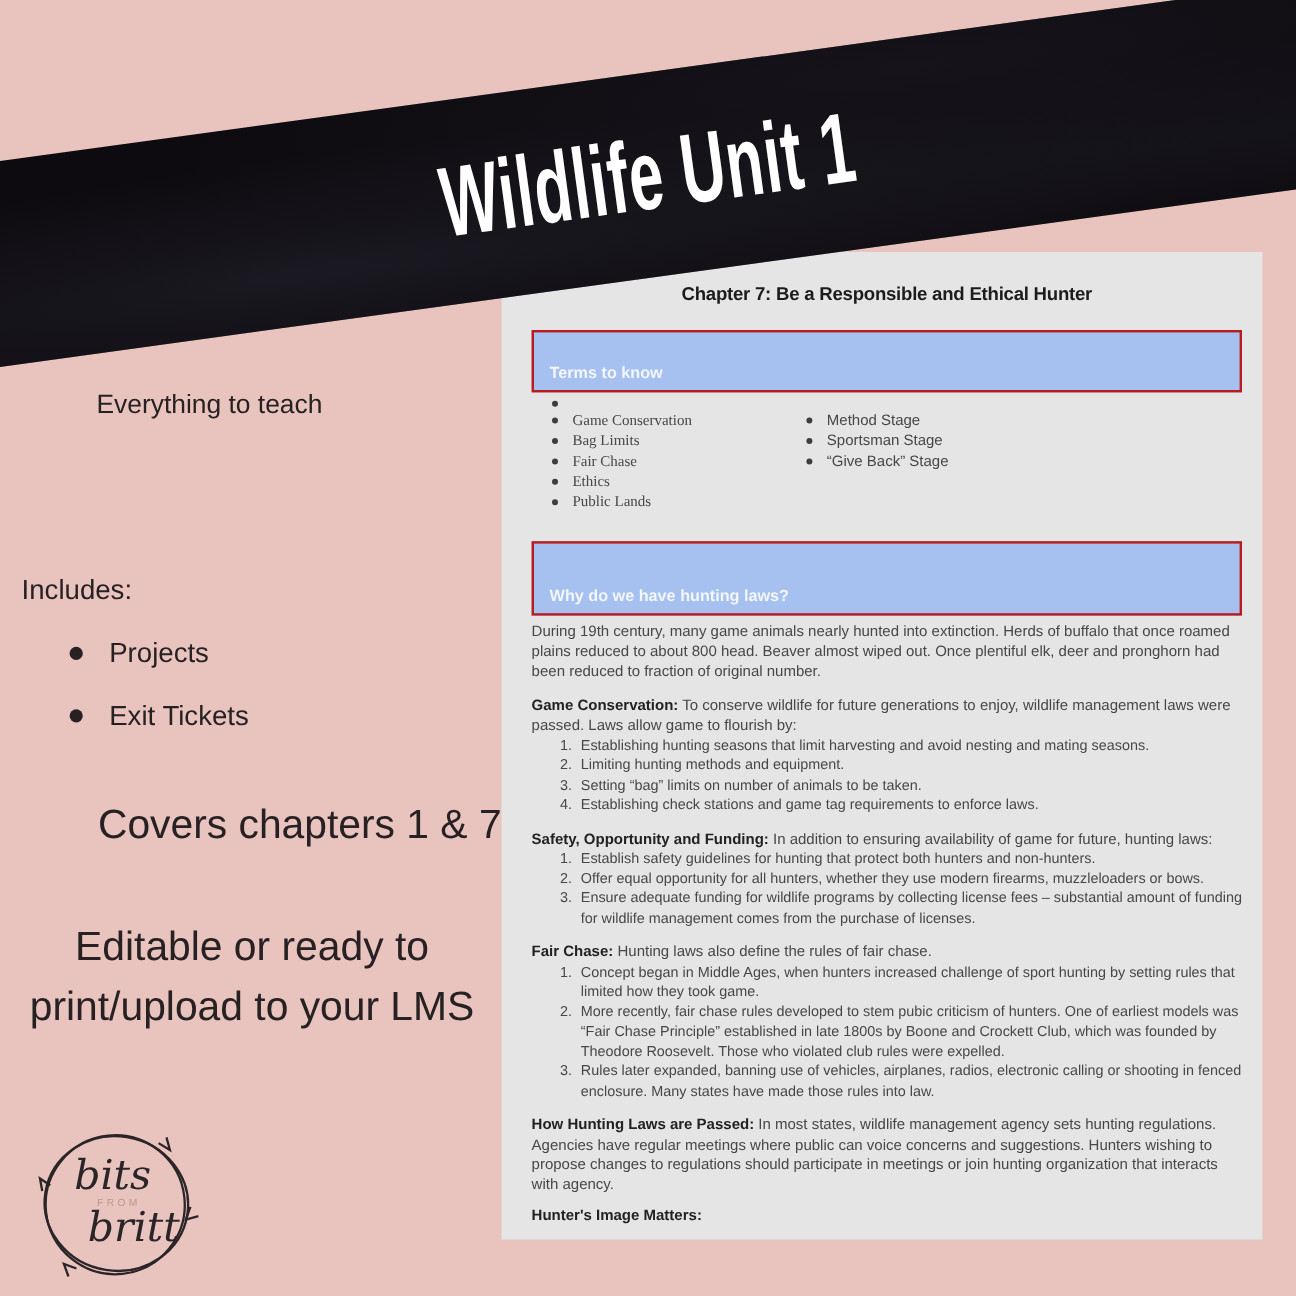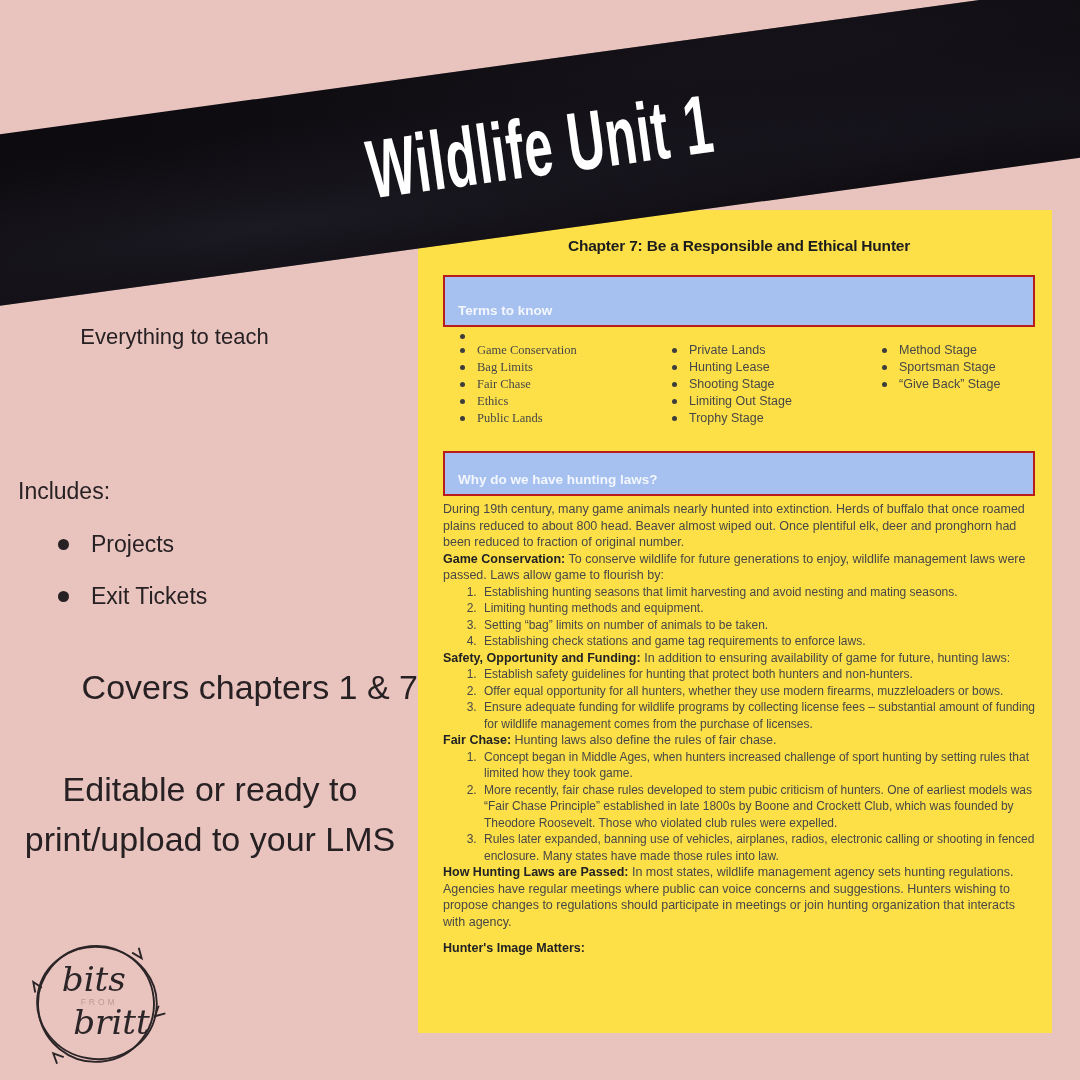--- a/index.html
+++ b/index.html
@@ -30,40 +30,40 @@
           background:#272123;margin-right:22px;flex:0 0 auto;}
   .lp-covers{position:absolute;left:0;top:668px;width:418px;text-align:right;font-size:34px;}
   .lp-editable{position:absolute;left:10px;top:764px;width:400px;text-align:center;
           font-size:34px;line-height:50px;}
 
   
   .logo{position:absolute;left:20px;top:926px;z-index:2;}
 
   
   .page{position:absolute;left:418px;top:210px;width:634px;height:823px;
-        background:#fde047;box-sizing:border-box;padding:0 17px 0 25px;
+        background:#e5e5e5;box-sizing:border-box;padding:0 17px 0 25px;
         z-index:3;overflow:hidden;color:#474747;}
   .doc-title{margin-top:27px;text-align:center;font-weight:700;font-size:15.5px;
         color:#1c1c1e;letter-spacing:-0.2px;}
   .blue-box{margin-top:20px;height:52px;background:#a6c1f0;border:2px solid #b91c1c;
         box-sizing:border-box;display:flex;align-items:flex-end;
         padding:0 0 7px 13px;color:#f3f6fc;font-weight:700;font-size:13.5px;}
-  .blue-box.second{height:45px;margin-top:24px;}
+  .blue-box.second{height:62px;margin-top:24px;}
   .stray-bullet{width:5px;height:5px;border-radius:50%;background:#3d3d3d;
         margin:7px 0 0 17px;}
   .terms-row{display:flex;margin-top:3px;padding-left:17px;}
   .terms-col{list-style:none;margin:0;padding:0;}
   .terms-col.c1{width:212px;font-family:Liberation Serif, serif;}
   .terms-col.c2{width:210px;}
   .terms-col li{font-size:12.5px;line-height:17px;color:#474747;
         display:flex;align-items:center;}
   .terms-col li::before{content:"";width:5px;height:5px;border-radius:50%;
         background:#3d3d3d;margin-right:12px;flex:0 0 auto;}
   .para{font-size:12.5px;line-height:16.5px;margin-top:5px;}
-  .section{font-size:12.5px;line-height:16.5px;}
+  .section{margin-top:12px;font-size:12.5px;line-height:16.5px;}
   .section .lead{font-weight:700;color:#222225;}
   .section ol{margin:0;padding-left:37px;}
   .section li{padding-left:4px;font-size:12px;line-height:16.5px;}
   .section.last{margin-top:10px;}
 </style>
 </head>
 <body>
 
 <div class="banner">
   <div class="banner-title">Wildlife Unit 1</div>
@@ -126,38 +126,20 @@
         <li>
           <span>Fair Chase</span>
         </li>
         <li>
           <span>Ethics</span>
         </li>
         <li>
           <span>Public Lands</span>
         </li>
       </ul>
-    <ul class="terms-col c2">
-
-    <li>
-          <span>Private Lands</span>
-        </li>
-        <li>
-          <span>Hunting Lease</span>
-        </li>
-        <li>
-          <span>Shooting Stage</span>
-        </li>
-        <li>
-          <span>Limiting Out Stage</span>
-        </li>
-        <li>
-          <span>Trophy Stage</span>
-        </li>
-      </ul>
     <ul class="terms-col c3">
 
     <li>
           <span>Method Stage</span>
         </li>
         <li>
           <span>Sportsman Stage</span>
         </li>
         <li>
           <span>“Give Back” Stage</span>

